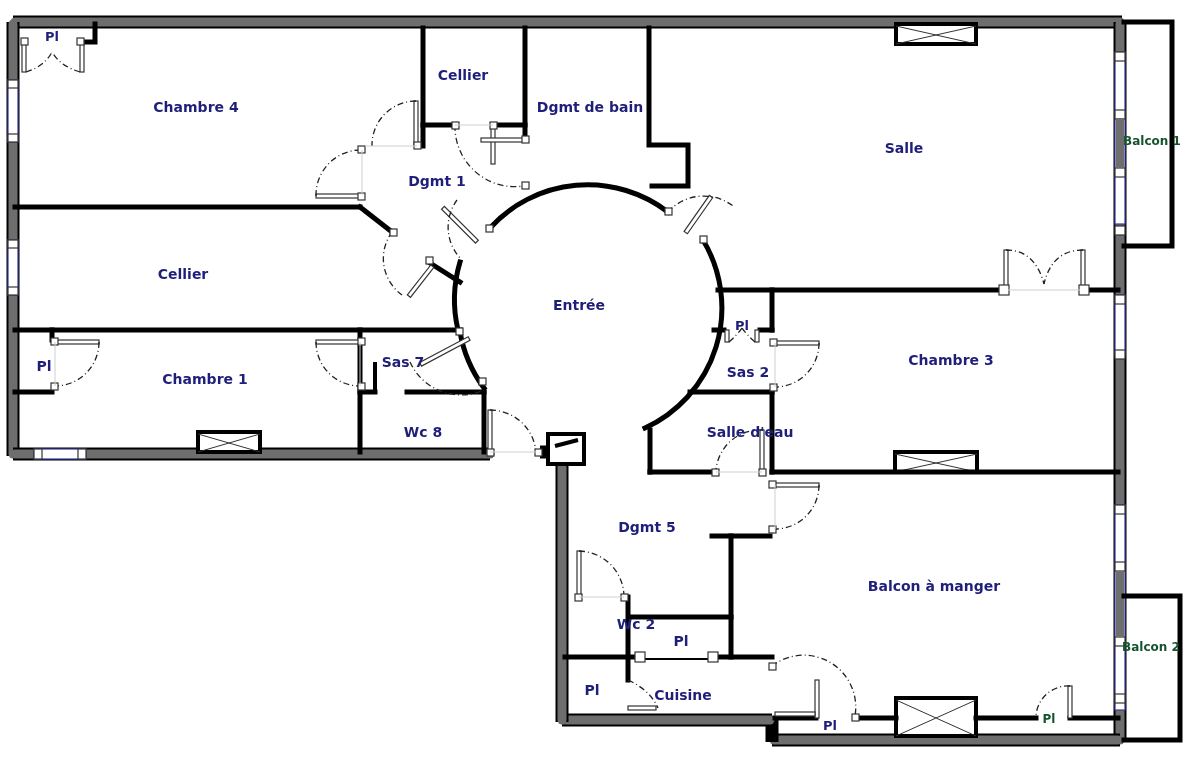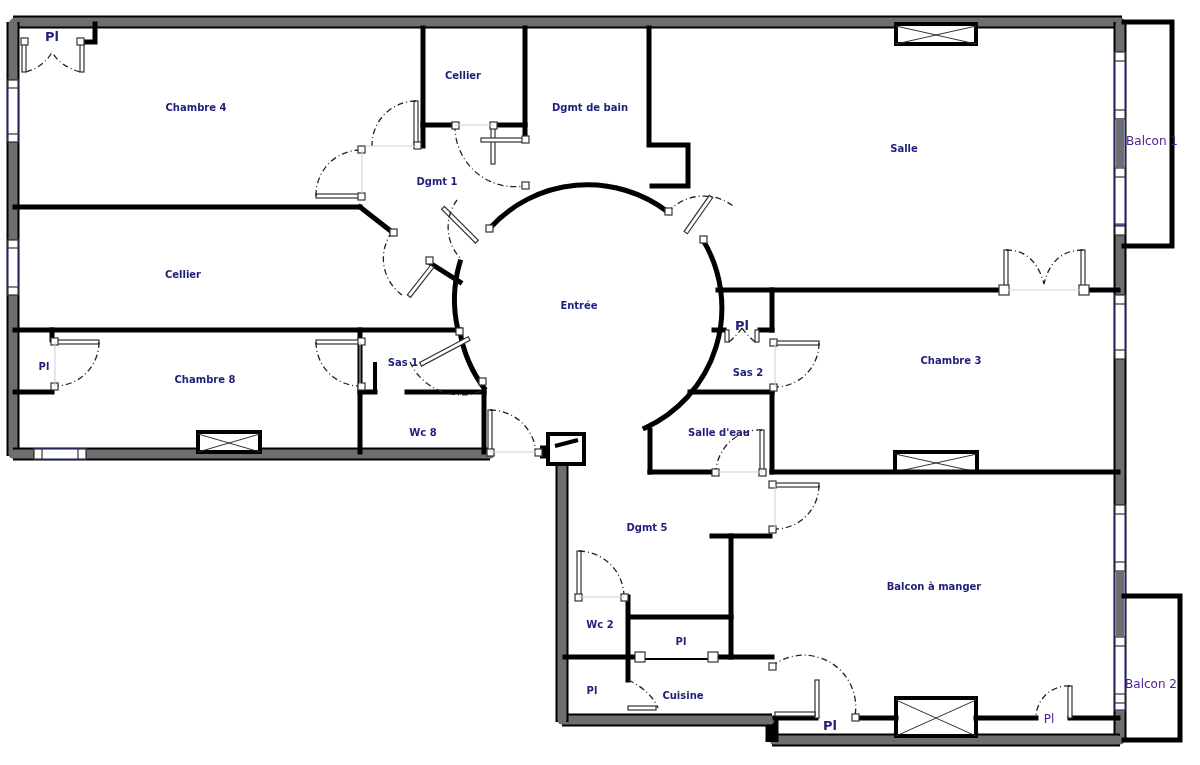--- a/index.html
+++ b/index.html
@@ -1,19 +1,19 @@
 <!DOCTYPE html>
 <html><head>
 <meta charset="utf-8">
 <style>
   html, body { margin: 0; padding: 0; background: #ffffff; }
   body { width: 1200px; height: 765px; overflow: hidden; position: relative; font-family: "DejaVu Sans", sans-serif; }
   #plan { position: absolute; left: 0; top: 0; width: 1200px; height: 765px; }
-  .lbl { position: absolute; color: #1f1f7a; font-weight: bold; font-size: 10px; white-space: nowrap; transform: translate(-50%, -50%); font-family: "DejaVu Sans", sans-serif; }
-  .lbl.sm { font-size: 12px; font-weight: normal; color: #4c1d95; }
+  .lbl { position: absolute; color: #1f1f7a; font-weight: bold; font-size: 14px; white-space: nowrap; transform: translate(-50%, -50%); font-family: "DejaVu Sans", sans-serif; }
+  .lbl.sm { font-size: 12px; font-weight: bold; color: #14532d; }
   .lbl.md { font-size: 13px; }
   .watermark { position: absolute; left: 30px; top: 26px; font-size: 13px; color: #c8c8cf; opacity: 0.7; font-family: "DejaVu Sans", sans-serif; }
 </style>
 </head>
 <body>
 
 <svg id="plan" viewBox="0 0 1200 765" xmlns="http://www.w3.org/2000/svg">
   <defs>
     <style>
       .ext { stroke: #6e6e6e; stroke-width: 9; fill: none; stroke-linecap: round; stroke-linejoin: round; }
@@ -304,27 +304,27 @@
   <div class="lbl" style="left:463px;top:75px">Cellier</div>
   <div class="lbl" style="left:590px;top:107px">Dgmt de bain</div>
   <div class="lbl" style="left:904px;top:148px">Salle</div>
   <div class="lbl sm" style="left:1152px;top:141px">Balcon 1</div>
   <div class="lbl" style="left:437px;top:181px">Dgmt 1</div>
   <div class="lbl" style="left:183px;top:274px">Cellier</div>
   <div class="lbl" style="left:579px;top:305px">Entrée</div>
   <div class="lbl md" style="left:742px;top:325px">Pl</div>
   <div class="lbl" style="left:951px;top:360px">Chambre 3</div>
   <div class="lbl" style="left:44px;top:366px">Pl</div>
-  <div class="lbl" style="left:205px;top:379px">Chambre 8</div>
-  <div class="lbl" style="left:403px;top:362px">Sas 1</div>
+  <div class="lbl" style="left:205px;top:379px">Chambre 1</div>
+  <div class="lbl" style="left:403px;top:362px">Sas 7</div>
   <div class="lbl" style="left:748px;top:372px">Sas 2</div>
   <div class="lbl" style="left:423px;top:432px">Wc 8</div>
-  <div class="lbl" style="left:719px;top:432px">Salle d'eau</div>
+  <div class="lbl" style="left:750px;top:432px">Salle d'eau</div>
   <div class="lbl" style="left:647px;top:527px">Dgmt 5</div>
   <div class="lbl" style="left:934px;top:586px">Balcon à manger</div>
-  <div class="lbl" style="left:600px;top:624px">Wc 2</div>
+  <div class="lbl" style="left:636px;top:624px">Wc 2</div>
   <div class="lbl" style="left:681px;top:641px">Pl</div>
   <div class="lbl" style="left:592px;top:690px">Pl</div>
   <div class="lbl" style="left:683px;top:695px">Cuisine</div>
-  <div class="lbl sm" style="left:1151px;top:684px">Balcon 2</div>
+  <div class="lbl sm" style="left:1151px;top:647px">Balcon 2</div>
   <div class="lbl md" style="left:830px;top:725px">Pl</div>
   <div class="lbl sm" style="left:1049px;top:719px">Pl</div>
 </div>
 
 </body></html>

